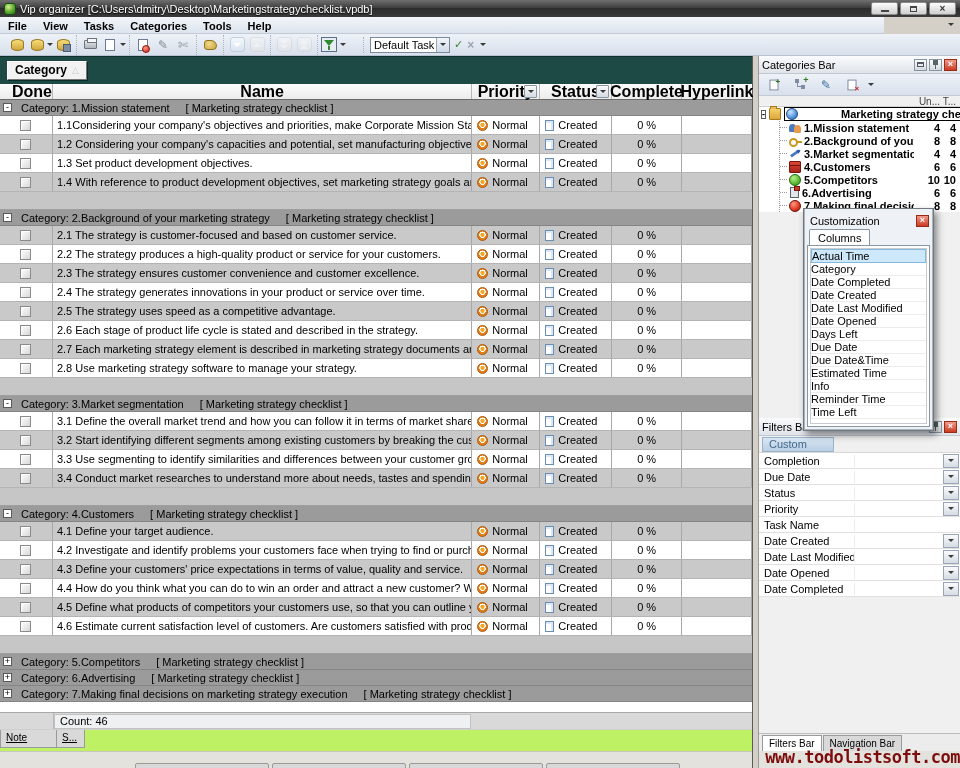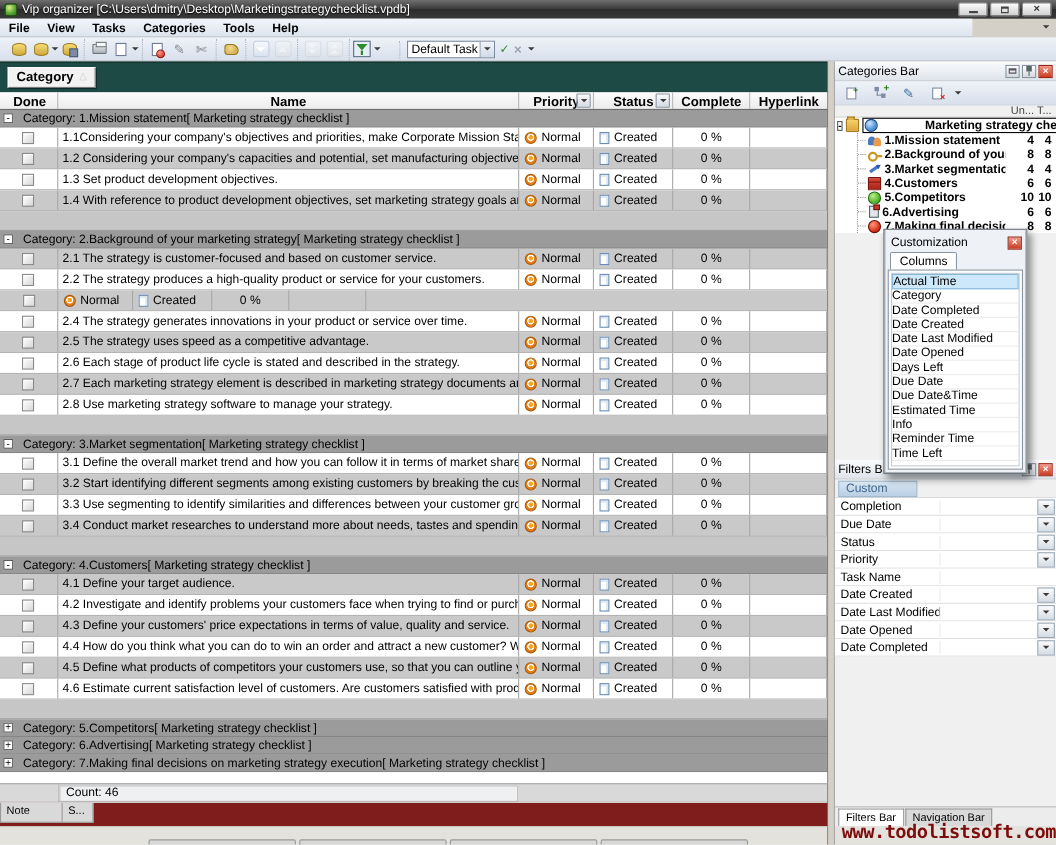--- a/index.html
+++ b/index.html
@@ -58,51 +58,51 @@
   .vicon { margin-left:4px; font-weight:bold; }
   .v-apply { color:#2e8a2e; font-family:"DejaVu Sans", sans-serif; }
   .v-del { color:#9aa4b0; font-size:12px; }
 
   
   .gridarea { position:absolute; left:0; top:56px; width:753px; height:712px; background:#fff; border-right:1px solid #5a5a5a; display:flex; flex-direction:column; }
   .groupband { height:28px; background:#1d4a44; display:flex; align-items:center; padding-left:7px; border-top:1px solid #0f2f2a; }
   .groupchip { background:#f2f2f2; border:1px solid #fff; border-right-color:#777; border-bottom-color:#777; box-shadow:1px 1px 0 #0c2c28;
     padding:1px 7px 2px 7px; font-weight:bold; font-size:12px; display:flex; align-items:center; gap:5px; }
   .sorttri { color:#c9c9c9; font-size:9px; font-family:"DejaVu Sans", sans-serif; }
-  .ghead { height:16px; display:flex; background:linear-gradient(180deg,#fcfcfc,#ececec); border-bottom:1px solid #6a6a6a; font-weight:bold; font-size:12px; }
+  .ghead { height:16px; display:flex; background:linear-gradient(180deg,#fcfcfc,#ececec); border-bottom:1px solid #6a6a6a; font-weight:bold; font-size:16px; }
   .hc { display:flex; align-items:center; justify-content:center; border-right:1px solid #b8b8b8; position:relative; }
   .hfilter { position:absolute; right:2px; top:1px; width:13px; height:13px; border:1px solid #8a95a2; border-radius:1px;
     background:linear-gradient(180deg,#fafafa,#d5dbe2); display:flex; align-items:center; justify-content:center; }
   .c-done { width:53px; } .c-name { width:420px; } .c-pri { width:68px; } .c-sta { width:72px; } .c-com { width:70px; } .c-hyp { width:70px; border-right:none; }
   .hc.c-done { justify-content:flex-start; padding-left:12px; }
 
   .rows { flex:0 0 602px; }
   .grow { display:flex; align-items:center; border-bottom:1px solid #b4b4b4; }
   .grow.task { height:19px; } .grow.task.w { background:#fff; } .grow.task.g { background:#c9c9c9; }
   .grow.category { height:16px; background:#9b9b9b; border-bottom:1px solid #858585; padding-left:3px; }
   .grow.spacer { height:18px; background:#c6c6c6; border-bottom:1px solid #9e9e9e; }
   .grow .cell { height:100%; display:flex; align-items:center; border-right:1px solid #a8a8a8; overflow:hidden; }
   .expbox { width:9px; height:9px; background:#fff; border:1px solid #5a5a5a; font-size:9px; line-height:7px; text-align:center; display:inline-block; }
   .cat-label { margin-left:9px; white-space:nowrap; }
-  .cat-tag { white-space:nowrap; }
+  .cat-tag { margin-left:16px; white-space:nowrap; }
   .cell.c-done { justify-content:center; }
   .checkbox { width:11px; height:11px; border:1px solid #8a8a8a; background:linear-gradient(135deg,#ffffff,#d8d8d8); box-shadow:inset 1px 1px 0 #fff; }
   .cell.c-name { padding-left:4px; white-space:nowrap; }
   .cell.c-pri { padding-left:5px; gap:4px; } .cell.c-sta { padding-left:5px; gap:4px; }
   .pri-ico { width:11px; height:11px; border-radius:50%; flex:0 0 auto;
     background:radial-gradient(circle at 50% 42%, #f5a623 0 27%, #ffffff 33% 44%, #e87c16 50% 100%); border:1px solid #a85a08; }
   .doc-ico { width:9px; height:11px; background:#fff; border:1px solid #6b8cb5; flex:0 0 auto;
     box-shadow:inset -2px 2px 0 #dce8f4; }
   .cell.c-com { justify-content:center; }
 
   .whitegap { height:10px; background:#fff; }
   .gfooter { height:17px; background:#d9d9d9; border-top:1px solid #a8a8a8; display:flex; align-items:center; }
   .gfooter .lseg { width:54px; height:100%; border-right:1px solid #b8b8b8; }
   .countbox { width:417px; height:15px; background:#eef0f2; border:1px solid #c2c2c2; display:flex; align-items:center; padding-left:5px; }
-  .notetabs { height:22px; background:#7f1d1d; display:flex; align-items:flex-start; border-top:1px solid #cfcfcf; }
+  .notetabs { height:22px; background:#bef264; display:flex; align-items:flex-start; border-top:1px solid #cfcfcf;text-decoration:underline; }
   .ntab { height:18px; border:1px solid #9a9a9a; border-top:none; background:#d9d9d9; padding:2px 5px 0 5px; font-size:10px; }
   .ntab.t1 { width:57px; } .ntab.t2 { width:28px; border-left:none; }
   .bottomstrip { flex:1; background:#e4e2dd; position:relative; border-top:1px solid #cac6be; }
   .ghostbtn { position:absolute; bottom:-2px; height:7px; width:134px; background:#d8d8d8; border:1px solid #9a9a9a; border-radius:2px 2px 0 0; }
 
   
   .splitter { position:absolute; left:753px; top:56px; width:5px; height:712px; background:#d4d0c8; }
 
   
   .rpanel { position:absolute; left:758px; top:56px; width:202px; height:712px; background:#f0f0f0; border-left:1px solid #9a9a9a; display:flex; flex-direction:column; }
@@ -469,20 +469,23 @@
           </div>
           <div class="cell c-com">0 %</div>
           <div class="cell c-hyp"></div>
         </div>
 
         <div class="grow task g">
 
           <div class="cell c-done">
             <span class="checkbox"></span>
           </div>
+          <div class="cell c-name">
+            <span>2.3 The strategy ensures customer convenience and customer excellence.</span>
+          </div>
           <div class="cell c-pri">
             <span class="pri-ico"></span>
             <span>Normal</span>
           </div>
           <div class="cell c-sta">
             <span class="doc-ico"></span>
             <span>Created</span>
           </div>
           <div class="cell c-com">0 %</div>
           <div class="cell c-hyp"></div>

